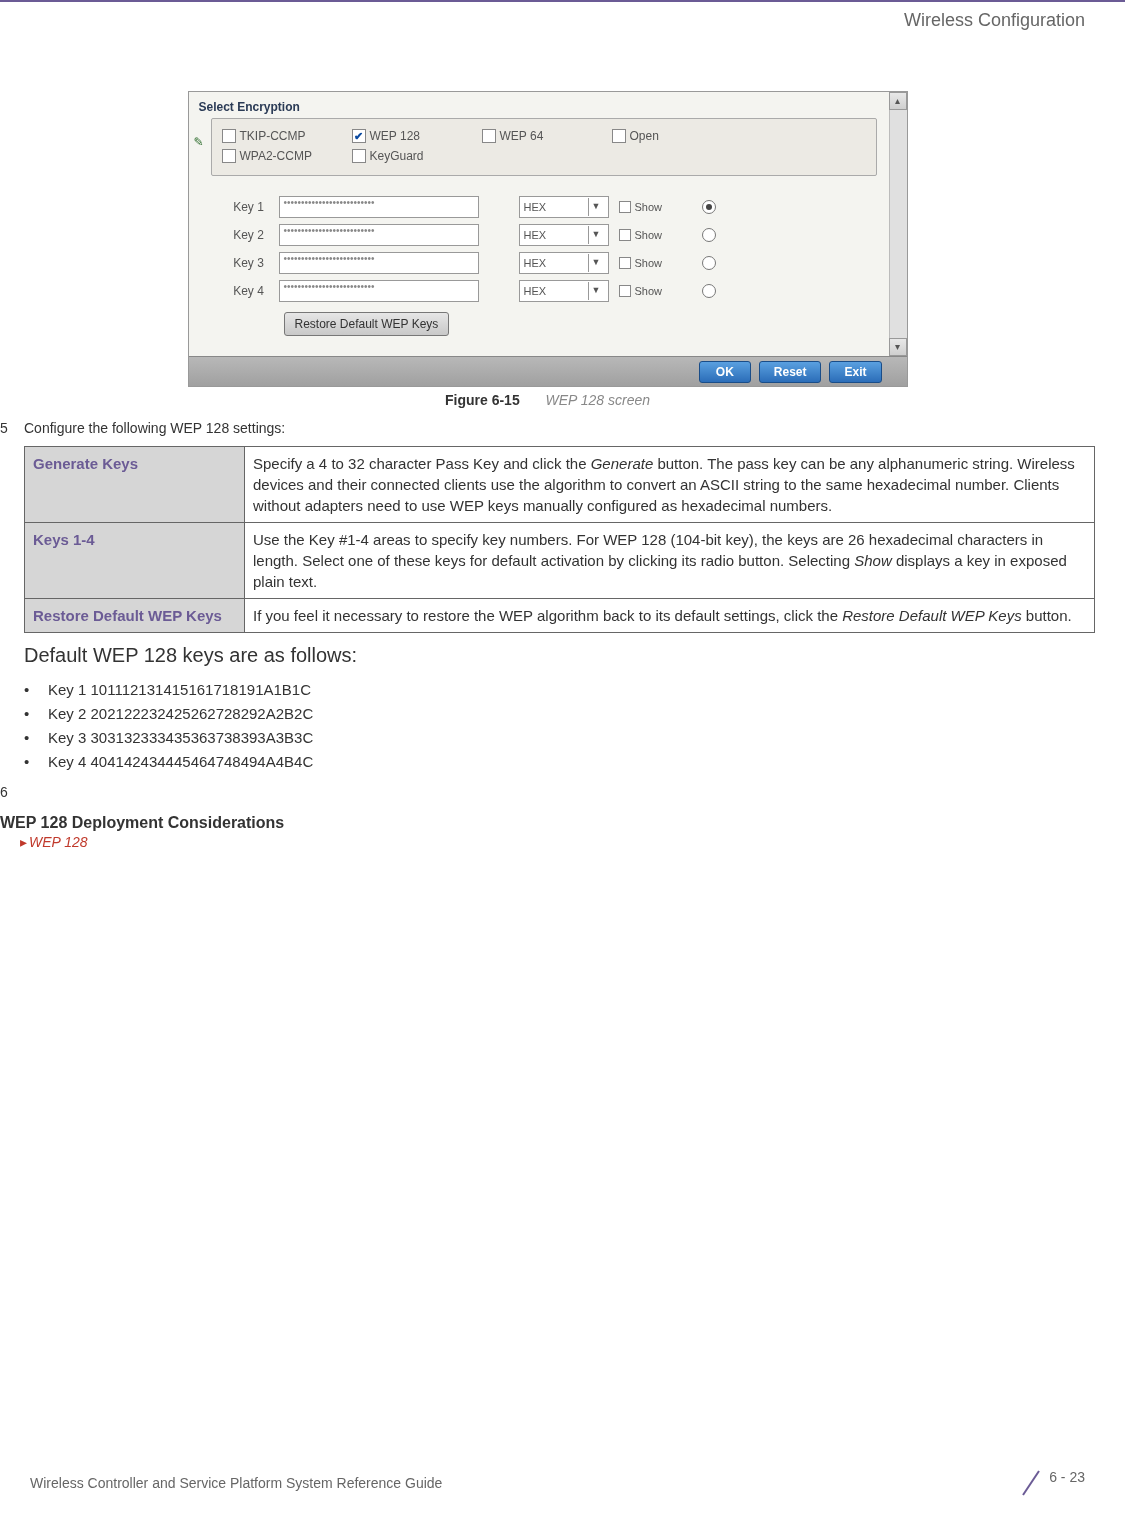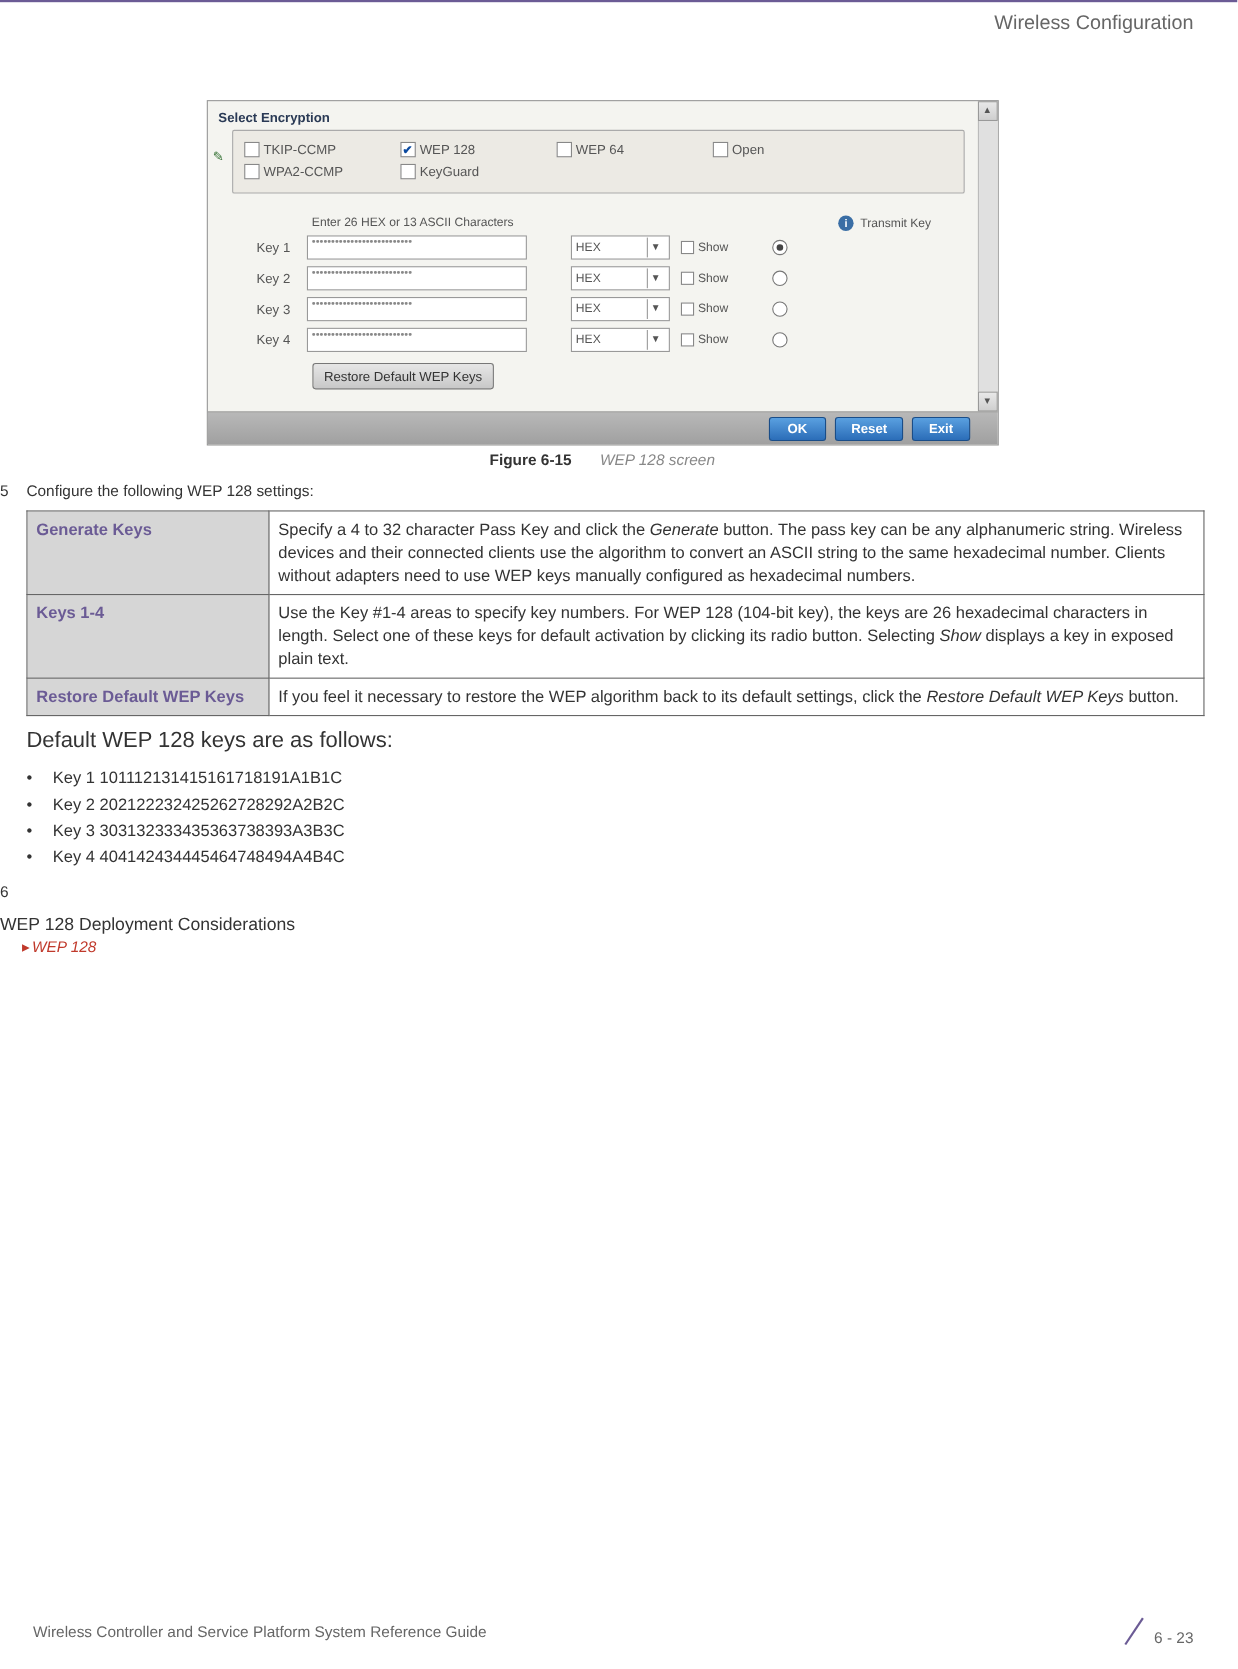--- a/index.html
+++ b/index.html
@@ -77,21 +77,21 @@
   .enc-box {
     margin: 0 30px 10px 22px;
     border: 1px solid #aaa;
     background: #eceae4;
     border-radius: 2px;
     padding: 10px 10px 6px;
     position: relative;
   }
   .enc-row {
     display: flex;
-    gap: 32px;
+    gap: 20px;
     margin-bottom: 6px;
   }
   .pencil {
     position: absolute;
     left: -18px;
     top: 16px;
     color: #2b6b2b;
     font-size: 12px;
   }
   .cb {
@@ -313,21 +313,21 @@
   }
   .bullets .bl {
     display: flex;
     gap: 12px;
     font-size: 15px;
     line-height: 1.6;
   }
   .bullets .bl .dot { width: 12px; }
   .bold-accent { font-weight: bold; color: #6b5b95; }
   .heading-bold {
-    font-weight: normal;
+    font-weight: bold;
     font-size: 16px;
     margin: 14px 0 2px 0;
   }
   .breadcrumb {
     color: #c0392b;
     font-style: italic;
     font-size: 14px;
     margin-left: 20px;
     margin-bottom: 10px;
   }
@@ -348,21 +348,21 @@
     right: 40px;
     display: flex;
     justify-content: space-between;
     align-items: center;
     color: #666;
     font-size: 14px;
     gap: 16px;
   }
   .pagenum {
     display: flex;
-    align-items: flex-end;
+    align-items: flex-start;
     gap: 6px;
   }
   .slash-icon {
     width: 24px;
     height: 28px;
   }
 </style>
 </head>
 <body>
 
@@ -405,27 +405,20 @@
             </span>
           <span class="cb">
               <span class="box"></span>
               <span>KeyGuard</span>
             </span>
         </div>
       </div>
 
 
       <div class="keys-area">
-        <div class="keys-hint">
-          <span>Enter 26 HEX or 13 ASCII Characters</span>
-          <span class="right">
-            <span class="info-icon">i</span>
-            <span>Transmit Key</span>
-          </span>
-        </div>
 
         <div class="key-row">
           <span class="klabel">Key 1</span>
           <span class="kin">••••••••••••••••••••••••••</span>
           <span class="sel">
               <span>HEX</span>
               <span class="dd">▼</span>
             </span>
           <span class="showcb">
               <span class="box" style="width:12px;height:12px;border:1px solid #888;background:#fff;display:inline-block"></span>

